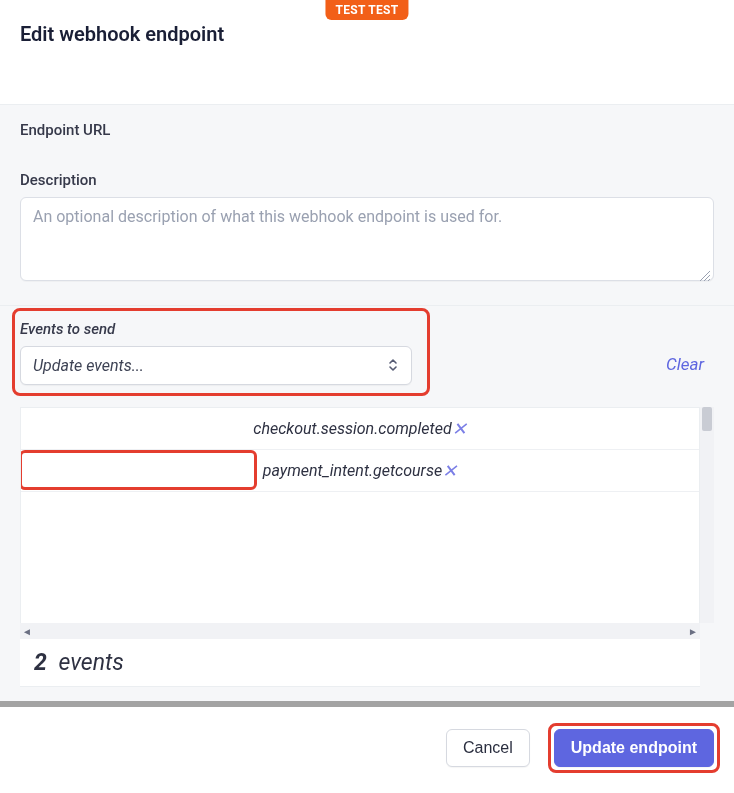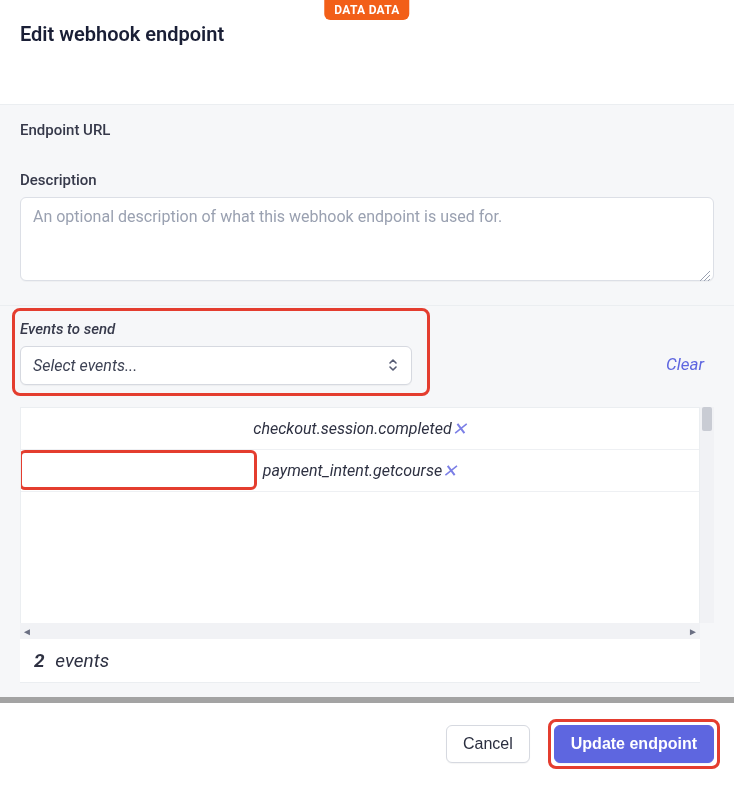--- a/index.html
+++ b/index.html
@@ -162,21 +162,21 @@
     left: -2px;
     top: 42px;
     width: 238px;
     height: 40px;
     border: 3px solid #e43d2f;
     border-radius: 6px;
     pointer-events: none;
   }
   .summary {
     padding: 10px 14px;
-    font-size: 19px;
+    font-size: 23px;
     color: #2e3142;
     background: #fff;
     border-bottom: 1px solid #ebeef1;
     margin-right: 14px;
   }
   .summary b { font-weight: 700; margin-right: 6px; }
   .footer {
     display: flex;
     justify-content: flex-end;
     gap: 18px;
@@ -220,41 +220,41 @@
     gap: 2px;
     white-space: nowrap;
     font-size: 16px;
     color: #2a2e3f;
   }
 </style>
 </head>
 <body>
 
 <div class="wrap">
-  <div class="badge-testdata">DATA DATA</div>
+  <div class="badge-testdata">TEST TEST</div>
   <div class="page-title">Edit webhook endpoint</div>
 
   <div class="section">
     <div class="label">Endpoint URL</div>
 
     <div style="height:18px"></div>
     <div class="label">Description</div>
     <div class="textarea-wrap">
       <textarea class="textarea" placeholder="An optional description of what this webhook endpoint is used for." style=""></textarea>
       <svg class="resize-handle" viewBox="0 0 12 12">
         <path d="M2 12 L12 2 M6 12 L12 6 M10 12 L12 10" stroke="currentColor" stroke-width="1"></path>
       </svg>
     </div>
   </div>
 
   <div class="events-section" style="border-bottom:6px solid #a3a3a3; background:#f6f7f9;font-style:italic;">
     <div class="hl-box hl-events"></div>
     <div class="label">Events to send</div>
     <div class="select-events">
-      <span>Select events...</span>
+      <span>Update events...</span>
       <span class="chev">
         <svg width="12" height="16" viewBox="0 0 12 16">
             <path d="M3 6 L6 3 L9 6 M3 10 L6 13 L9 10" fill="none" stroke="#565b73" stroke-width="1.6" stroke-linecap="round" stroke-linejoin="round"></path>
           </svg>
       </span>
     </div>
     <span class="clear-link">Clear</span>
 
     <div class="events-box">
       <div class="events-scroll" style="position:relative;">

